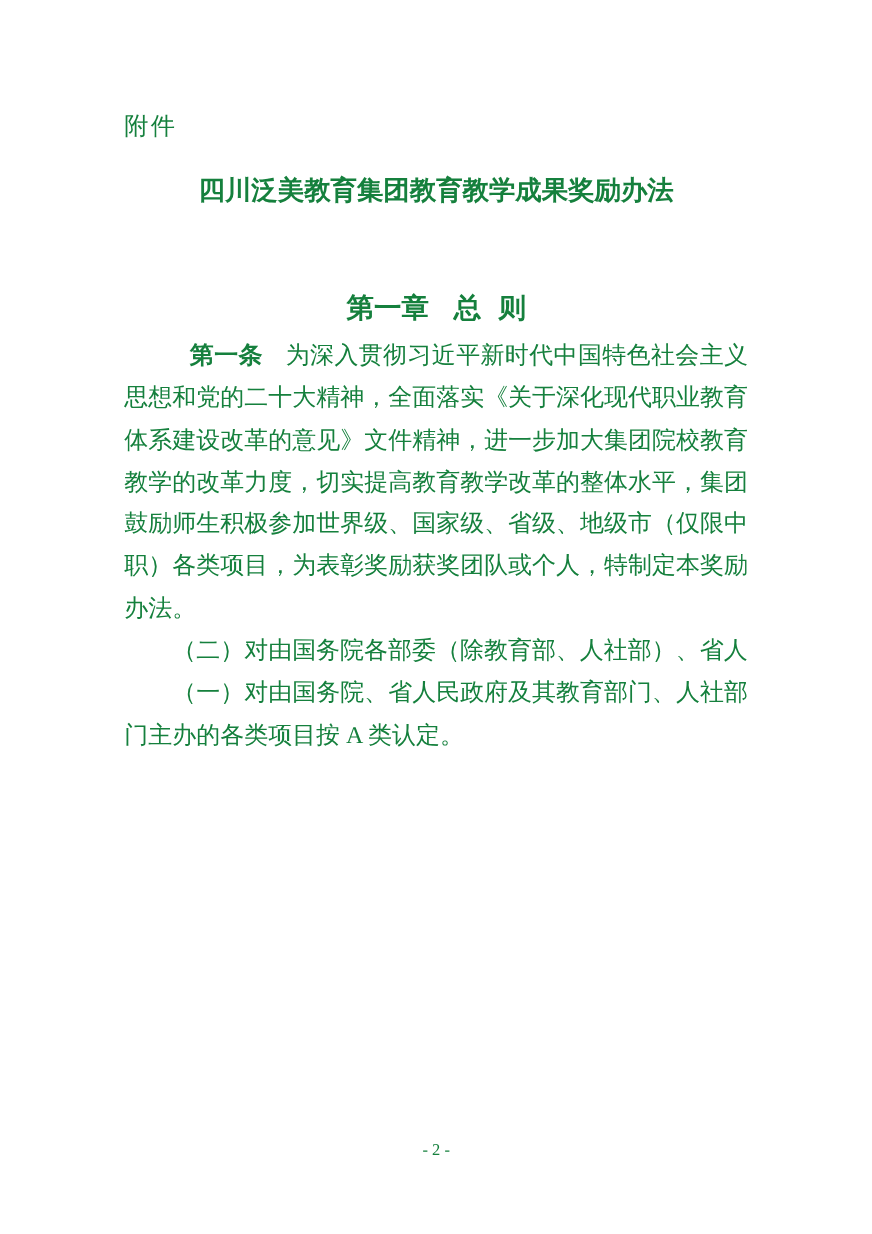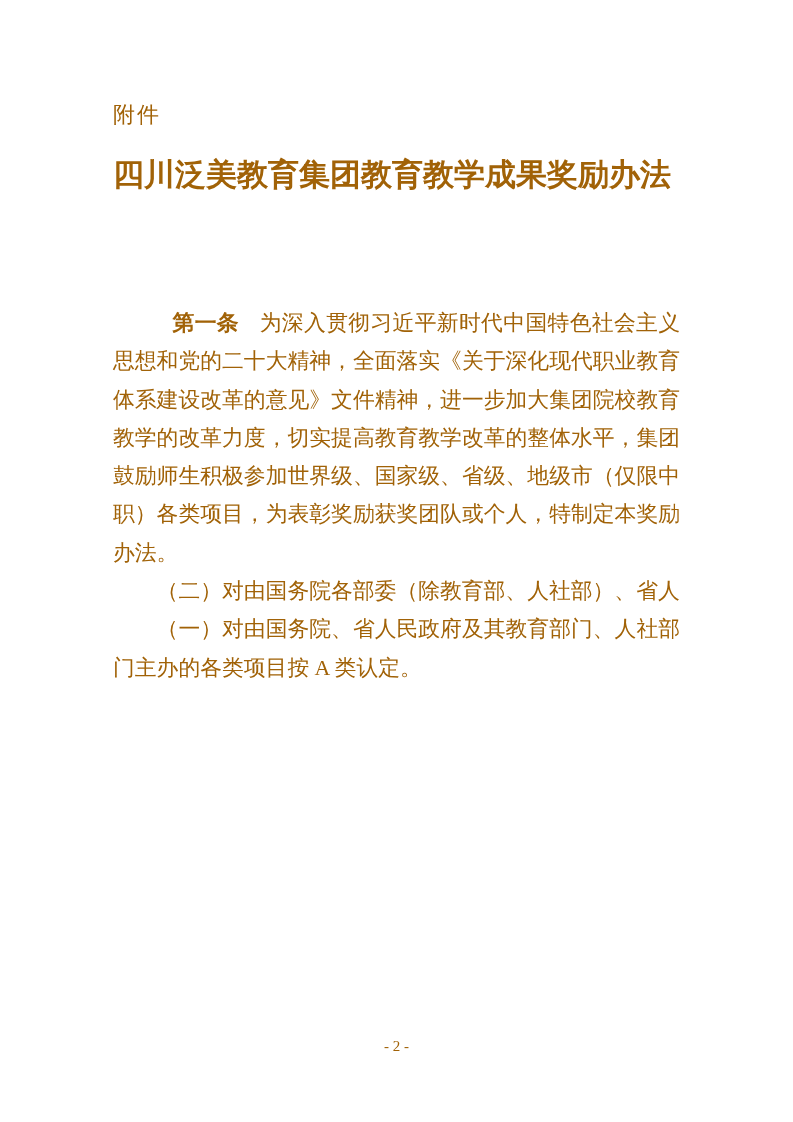--- a/index.html
+++ b/index.html
@@ -7,38 +7,39 @@
     padding: 0;
     background: #e8e8e8;
   }
   .page {
     position: relative;
     width: 793px;
     height: 1122px;
     margin: 0 auto;
     background: #ffffff;
     overflow: hidden;
-    color: #a16207;
+    color: #15803d;
     font-family: "Liberation Serif", "DejaVu Serif", serif;
   }
   .attachment-label {
     position: absolute;
     top: 100px;
     left: 113px;
     font-size: 22px;
     line-height: 30px;
     letter-spacing: 2px;
   }
   .doc-title {
     position: absolute;
     top: 152px;
     left: 113px;
     width: 567px;
+    text-align: center;
     font-weight: 700;
-    font-size: 31px;
+    font-size: 24px;
     line-height: 45px;
     font-family: "Liberation Serif", "DejaVu Serif", serif;
   }
   .chapter-heading {
     position: absolute;
     top: 264px;
     left: 113px;
     width: 567px;
     text-align: center;
     font-family: "Liberation Sans", "DejaVu Sans", sans-serif;
@@ -84,20 +85,23 @@
 <body>
 
 <div class="page">
 
   <div class="attachment-label">附件</div>
 
   <div class="doc-title">
     <div>四川泛美教育集团教育教学成果奖励办法</div>
   </div>
 
+  <div class="chapter-heading">
+    <span>第一章</span><span class="chapter-title">总 则</span>
+  </div>
 
   <div class="doc-body">
       <p class="para"><span class="article-label">第一条</span>为深入贯彻习近平新时代中国特色社会主义思想和党的二十大精神，全面落实《关于深化现代职业教育体系建设改革的意见》文件精神，进一步加大集团院校教育教学的改革力度，切实提高教育教学改革的整体水平，集团鼓励师生积极参加世界级、国家级、省级、地级市（仅限中职）各类项目，为表彰奖励获奖团队或个人，特制定本奖励办法。</p>
       <p class="para">（二）对由国务院各部委（除教育部、人社部）、省人</p>
       <p class="para">（一）对由国务院、省人民政府及其教育部门、人社部门主办的各类项目按 A 类认定。</p>
     </div>
 
   <div class="page-footer">
     <span>- 2 -</span>
   </div>

